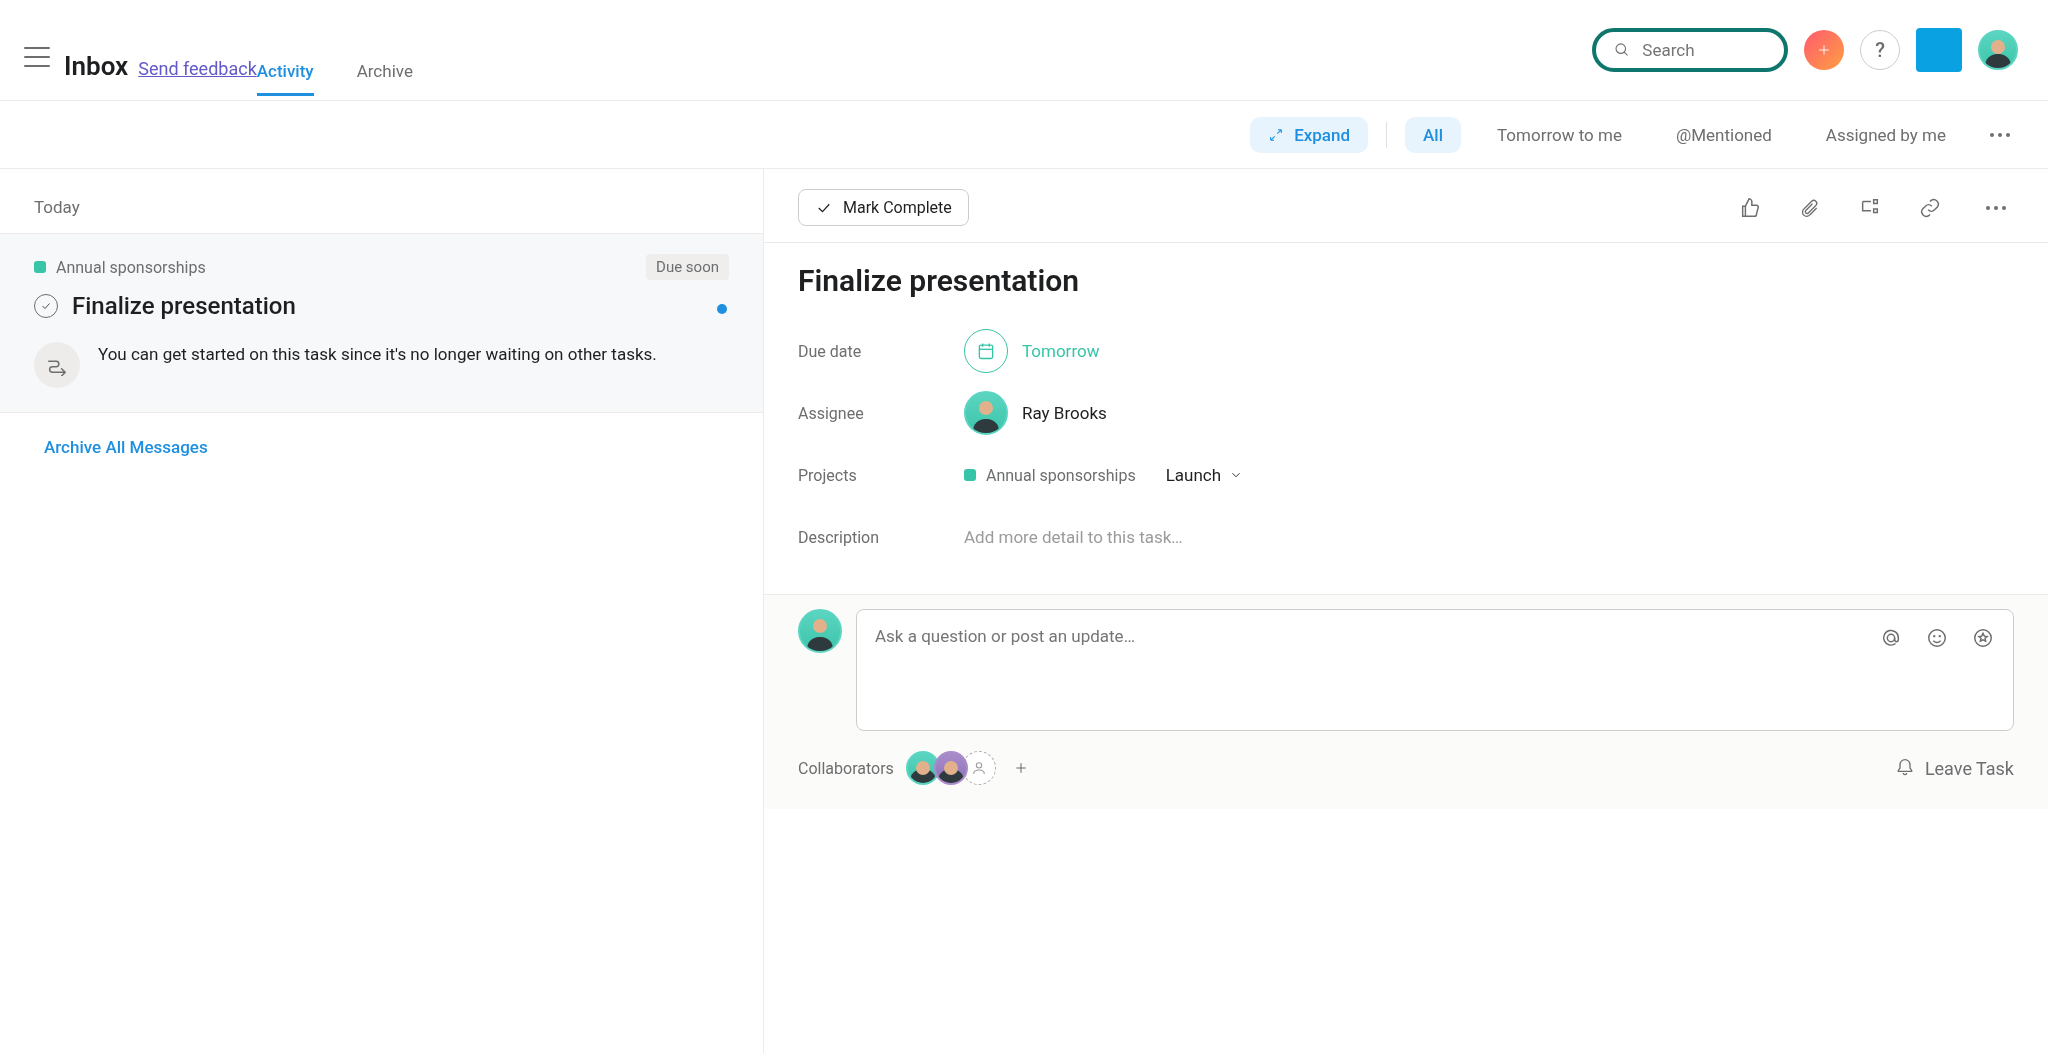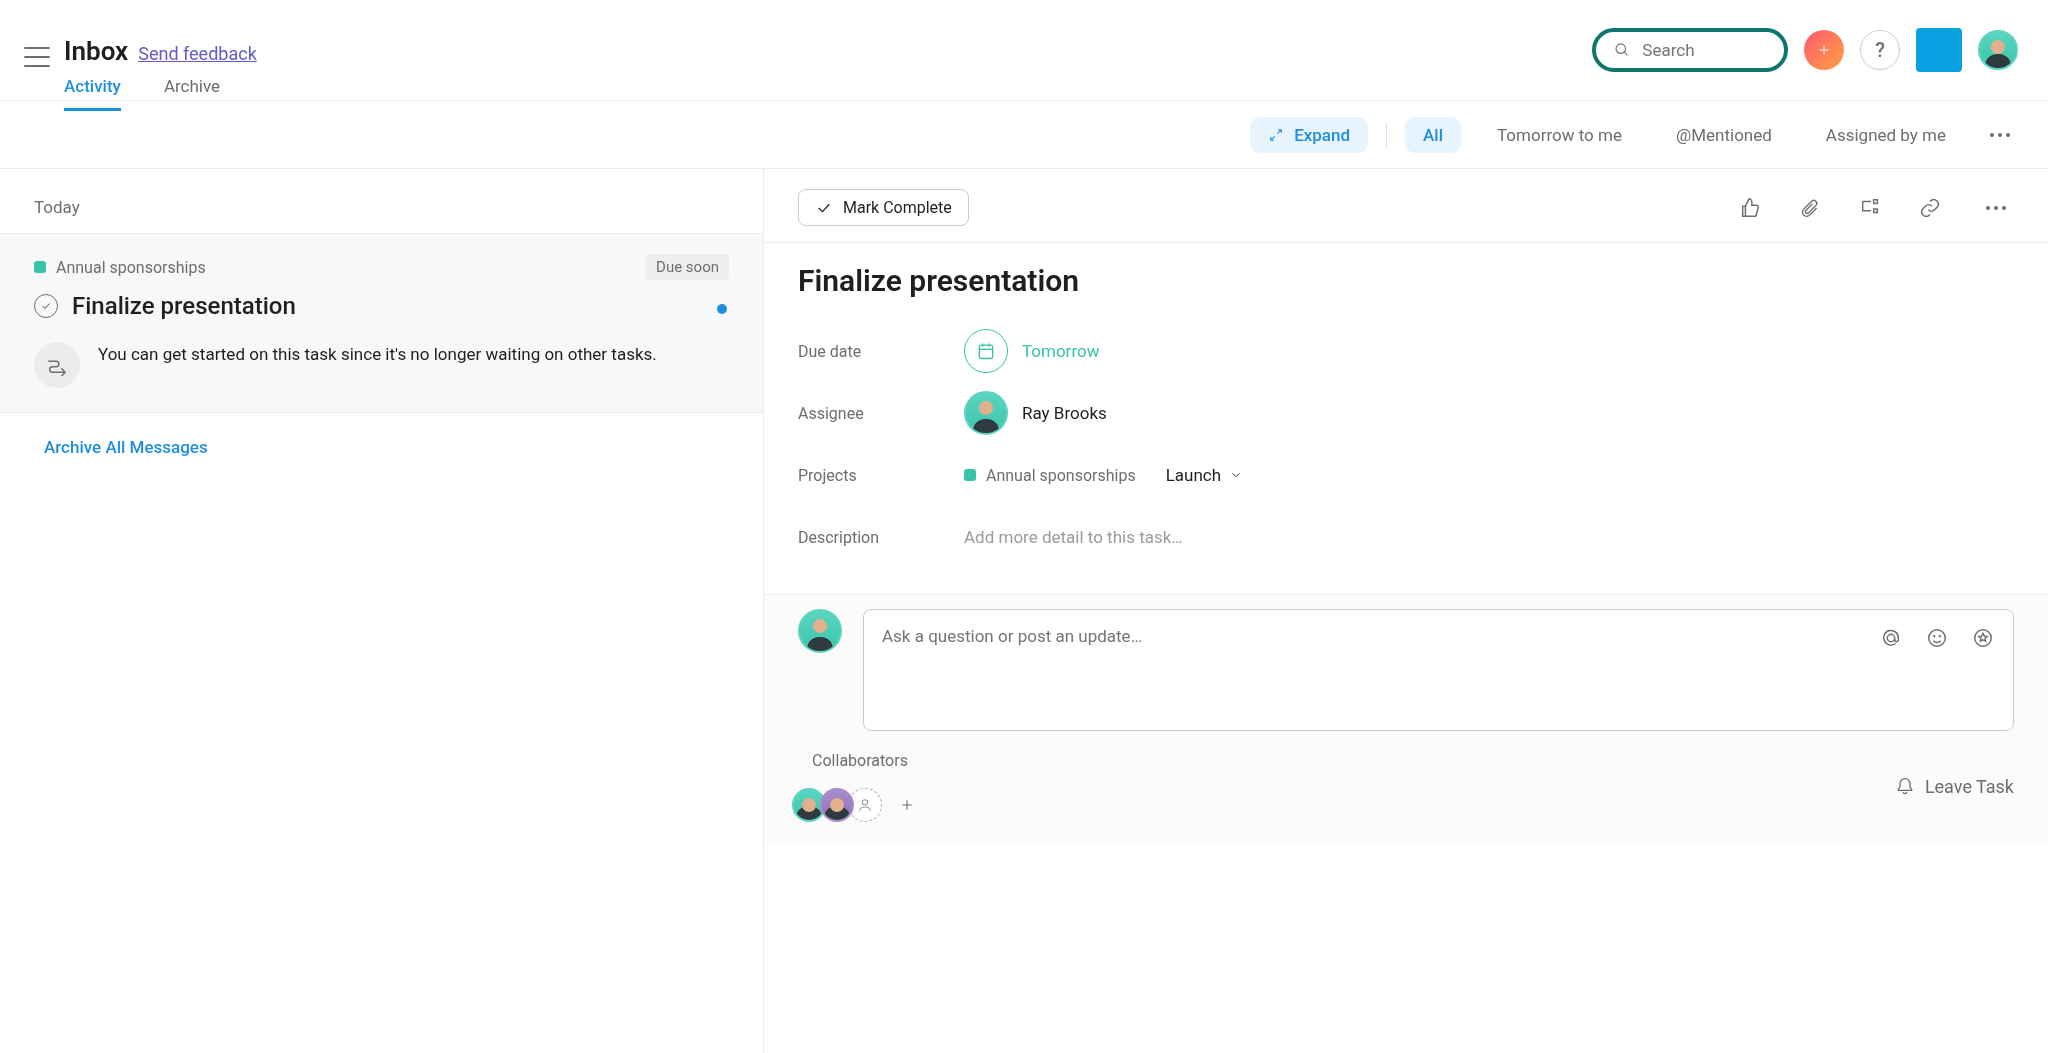--- a/index.html
+++ b/index.html
@@ -2,21 +2,21 @@
 <html><head>
 <meta charset="utf-8">
 <style>
   * { box-sizing:border-box; margin:0; padding:0; font-family:-apple-system,BlinkMacSystemFont,"Segoe UI",Roboto,Helvetica,Arial,sans-serif; }
   body { background:#fff; color:#1e1f21; font-size:14px; }
 
   
   .top-header { display:flex; align-items:center; padding:14px 24px 0 24px; gap:14px; height:100px; position:relative; }
   .hamburger { width:26px; height:20px; display:flex; flex-direction:column; justify-content:space-between; cursor:pointer; }
   .hamburger span { height:2px; background:#6d6e6f; border-radius:2px; }
-  .title-block { display:flex; flex-direction:column;margin-top:32px; }
+  .title-block { display:flex; flex-direction:row;margin-top:32px; }
   .title-row { display:flex; align-items:baseline; gap:10px; }
   .page-title { font-size:26px; font-weight:600; }
   .feedback-link { font-size:18px; color:#635ac7; text-decoration:underline; cursor:pointer; }
   .tabs { display:flex; gap:43px; margin-top:10px; }
   .tab { font-size:17px; color:#6d6e6f; padding-bottom:12px; cursor:pointer; border-bottom:3px solid transparent; }
   .tab.active { color:#1f8fe0; border-bottom-color:#1f8fe0; font-weight:500; }
   .header-spacer { flex:1; }
   .header-tools { display:flex; align-items:center; gap:16px; position:absolute; right:30px; top:28px; }
   .search-box { display:flex; align-items:center; gap:12px; width:196px; height:44px; border:4px solid #0f766e; border-radius:22px; padding:0 18px; color:#6d6e6f; }
   .search-box input { border:none; outline:none; font-size:17px; width:100%; background:transparent; color:#1e1f21; }
@@ -76,30 +76,30 @@
   .field-row { display:flex; align-items:center; min-height:50px; margin-bottom:12px; }
   .field-label { width:166px; font-size:16px; color:#6d6e6f; }
   .field-value { display:flex; align-items:center; gap:14px; font-size:17px; }
   .avatar-md { width:44px; height:44px; }
   .date-circle { width:44px; height:44px; border-radius:50%; border:1.5px solid #37c4a7; color:#37c4a7; display:flex; align-items:center; justify-content:center; }
   .date-text { color:#37c4a7; font-size:17px; }
   .section-chip { display:flex; align-items:center; gap:8px; color:#1e1f21; cursor:pointer; }
   .desc-placeholder { color:#9c9b9a; font-size:17px; cursor:text; }
 
   
-  .composer-wrap { padding:14px 34px 0 34px; display:flex; gap:21px; border-top:1px solid #edeae9; background:#fbfbfa; }
+  .composer-wrap { padding:14px 34px 0 34px; display:flex; gap:14px; border-top:1px solid #edeae9; background:#fbfbfa; }
   .composer { flex:1; border:1px solid #cfcbcb; border-radius:8px; min-height:122px; padding:16px 18px; display:flex; flex-direction:column; background:#fff; }
   .composer-input { flex:1; border:none; outline:none; resize:none; font-size:17px; font-family:inherit; }
   .composer-icons { display:flex; gap:22px; justify-content:flex-end; align-items:flex-start; color:#6d6e6f; }
   .composer-top { display:flex; }
   .composer-top .composer-input { flex:1; }
 
   
   .collab-row { display:flex; align-items:center; justify-content:space-between; padding:20px 34px 24px 34px; background:#fbfbfa; }
-  .collab-left { display:flex; align-items:center; gap:18px; font-size:16px; color:#6d6e6f;flex-direction:column; }
+  .collab-left { display:flex; align-items:center; gap:18px; font-size:16px; color:#6d6e6f; }
   .collab-avatars { display:flex; align-items:center; }
   .collab-avatars .avatar { margin-left:-6px; }
   .dashed-avatar { width:34px; height:34px; border-radius:50%; border:1.5px dashed #b0afae; display:flex; align-items:center; justify-content:center; color:#9c9b9a; margin-left:-6px; background:#fff; }
   .plus-btn { width:30px; height:30px; display:flex; align-items:center; justify-content:center; color:#6d6e6f; cursor:pointer; margin-left:10px; }
   .leave-task { display:flex; align-items:center; gap:10px; font-size:18px; color:#6d6e6f; cursor:pointer; }
 
   svg { stroke:currentColor; fill:none; stroke-width:1.6; }
 </style>
 </head>
 <body>

